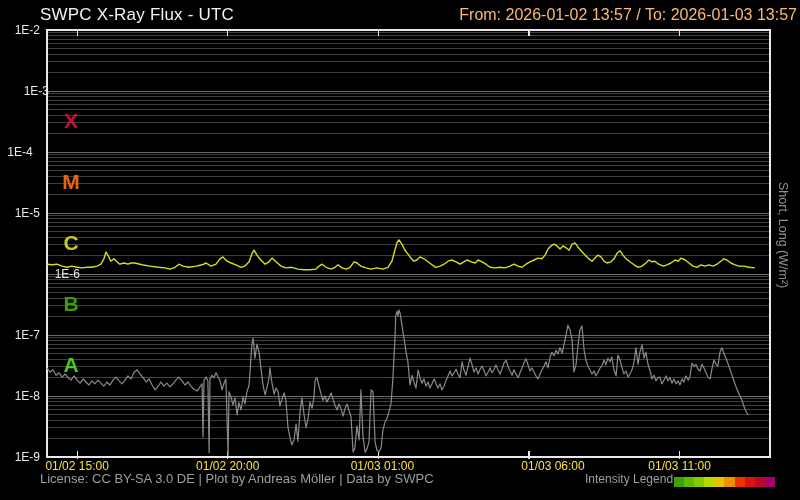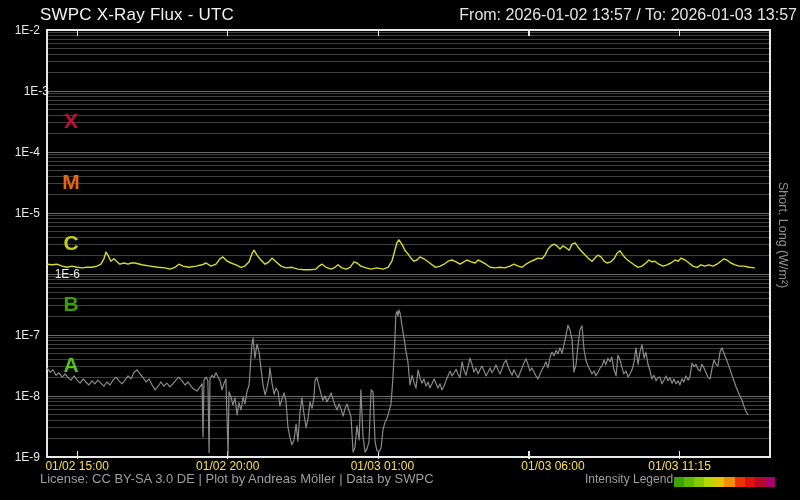--- a/index.html
+++ b/index.html
@@ -1,19 +1,19 @@
 <!DOCTYPE html>
 <html><head>
 <meta charset="utf-8">
 <style>
   html,body{margin:0;padding:0;background:#000;}
   body{width:800px;height:500px;position:relative;overflow:hidden;
        font-family:"Liberation Sans","DejaVu Sans",sans-serif;}
   .hdr-title{position:absolute;left:40px;top:5px;font-size:17px;color:#f2f2f2;letter-spacing:.2px;}
-  .hdr-range{position:absolute;right:3px;top:6px;font-size:16px;color:#e5e5e5;}
+  .hdr-range{position:absolute;right:3px;top:6px;font-size:16px;color:#fdba74;}
   #plot-svg{position:absolute;left:0;top:0;}
   #plot-labels{position:absolute;left:0;top:0;width:800px;height:430px;pointer-events:none;}
   .ylab{position:absolute;left:0;width:40px;text-align:right;font-size:12px;color:#e8e8e8;}
   .xlab{position:absolute;font-size:12px;color:#fde047;white-space:nowrap;transform:translateX(-50%);}
   .cls{position:absolute;left:55px;width:32px;text-align:center;font-size:21px;font-weight:bold;}
   .rlab{position:absolute;left:772px;top:182px;width:18px;height:130px;color:#909090;font-size:12.5px;
         writing-mode:vertical-rl;white-space:nowrap;}
   .ftr-license{position:absolute;left:40px;top:471px;font-size:13px;color:#9e9e9e;}
   .ftr-legend-label{position:absolute;left:585px;top:472px;font-size:12px;color:#9e9e9e;}
   .legend-bar{position:absolute;left:674px;top:477px;width:101px;height:10px;display:flex;}
@@ -100,31 +100,31 @@
     <line x1="529" y1="30" x2="529" y2="36" stroke="#e8e8e8" stroke-width="1.2" shape-rendering="crispEdges"></line>
     <line x1="529" y1="451" x2="529" y2="459" stroke="#e8e8e8" stroke-width="1.2" shape-rendering="crispEdges"></line>
     <line x1="679.625" y1="30" x2="679.625" y2="36" stroke="#e8e8e8" stroke-width="1.2" shape-rendering="crispEdges"></line>
     <line x1="679.625" y1="451" x2="679.625" y2="459" stroke="#e8e8e8" stroke-width="1.2" shape-rendering="crispEdges"></line>
     <polyline points="47.0,264.2 52.1,264.8 56.9,264.2 62.1,266.1 66.9,267.3 72.0,266.1 77.1,267.3 81.9,267.9 87.1,267.3 91.9,267.3 97.0,266.1 100.9,264.2 103.9,258.8 106.0,252.0 107.9,255.1 110.9,261.2 113.9,258.8 116.9,261.8 119.9,264.2 124.1,263.0 128.0,264.2 131.0,263.0 135.0,263.0 141.9,264.8 150.0,266.1 158.2,267.3 165.1,267.9 169.9,269.1 175.0,267.3 178.9,264.2 182.9,266.1 188.9,267.3 196.1,266.1 202.1,264.8 206.1,263.0 210.9,266.1 216.0,264.2 219.9,258.8 222.9,256.9 227.1,261.2 231.1,263.0 235.9,264.8 241.0,267.3 244.9,266.1 249.1,261.8 251.8,253.9 254.0,250.2 257.0,255.1 260.9,260.0 265.1,264.2 269.0,261.8 272.0,258.1 276.0,261.8 281.1,266.1 285.9,267.9 291.9,267.3 297.9,269.1 304.0,269.7 310.0,269.7 316.0,269.1 319.0,266.1 322.0,264.2 326.0,267.3 331.1,269.1 335.0,267.3 338.0,264.8 341.9,267.9 346.1,269.1 350.1,267.3 354.0,261.8 357.0,263.0 360.9,266.1 366.0,267.9 371.1,269.1 376.9,267.9 382.9,269.1 388.0,267.3 391.9,261.2 394.9,250.2 397.1,242.3 398.9,239.8 401.9,244.1 404.9,250.2 407.9,253.9 410.9,258.1 413.9,261.2 416.9,260.0 419.9,256.9 423.9,258.8 428.1,261.8 432.0,264.8 435.9,267.3 440.1,266.1 444.0,264.2 448.0,261.2 451.9,260.0 456.1,261.8 460.0,264.2 463.9,261.8 466.9,260.0 471.2,261.8 475.1,263.0 478.1,260.0 482.0,261.8 485.9,264.2 490.1,267.3 495.0,267.9 500.1,267.3 504.9,267.9 510.0,266.1 513.9,264.2 518.2,266.1 522.1,267.3 526.0,264.2 529.9,261.8 534.1,260.0 538.0,258.1 542.0,258.8 545.0,255.1 548.0,249.0 551.0,245.9 554.0,244.1 557.0,245.9 560.0,249.0 563.0,245.9 566.1,247.8 569.1,250.2 572.1,244.1 575.1,242.9 578.1,247.2 581.1,250.8 584.1,253.9 588.0,258.1 592.0,261.2 595.0,258.1 598.0,255.1 601.0,256.9 604.0,261.2 607.0,263.0 610.9,261.8 614.0,258.8 617.0,253.3 620.0,250.8 623.0,255.1 626.0,258.8 629.9,261.8 634.1,264.8 638.1,267.3 642.0,266.1 645.9,263.0 648.9,260.0 651.9,261.8 654.9,261.2 658.8,264.2 663.1,266.1 667.0,264.8 670.9,263.0 675.1,260.0 678.1,261.2 681.1,258.1 685.0,260.0 689.0,263.0 692.9,266.1 697.1,267.3 701.0,264.8 704.9,266.1 708.8,264.8 713.1,266.1 717.0,264.2 720.9,261.2 723.9,258.8 726.9,260.0 730.8,263.0 735.1,264.8 739.0,266.1 744.1,266.1 748.9,267.3 754.9,267.9" fill="none" stroke="#d7dd23" stroke-width="1.4" stroke-linejoin="round"></polyline>
     <polyline points="47.0,367.9 50.0,372.2 53.0,369.8 56.0,375.3 59.0,372.8 62.1,377.1 65.1,374.0 68.1,377.7 71.1,380.1 74.1,375.9 77.1,380.1 80.1,383.2 83.2,378.9 85.9,382.0 88.9,385.0 91.9,380.8 94.9,383.8 97.9,380.1 100.9,383.2 103.9,386.2 106.9,382.0 110.0,385.0 113.0,380.1 116.0,377.1 119.0,380.8 122.0,383.8 125.0,380.1 128.0,375.9 131.0,378.9 134.1,372.2 137.1,369.8 140.1,374.0 143.1,377.7 146.1,382.0 149.1,378.9 152.1,385.0 155.1,389.9 158.2,386.2 160.9,382.0 163.9,386.2 166.9,383.2 169.9,386.8 172.9,383.8 175.9,380.1 178.9,377.1 182.0,380.8 185.0,385.0 188.0,382.0 191.0,386.2 194.0,389.3 197.0,391.1 200.0,386.8 202.1,383.8 203.0,436.9 204.0,380.1 206.1,377.1 207.9,380.8 209.1,452.7 210.0,378.9 212.1,375.3 213.9,377.7 216.0,372.8 218.1,377.1 219.9,380.1 222.0,389.9 224.1,383.2 225.9,378.9 228.1,455.2 229.0,391.7 231.1,397.2 232.9,405.2 235.0,397.8 237.1,414.9 238.9,402.7 241.0,410.0 243.1,397.2 244.9,403.9 247.0,391.7 249.1,385.0 250.0,372.2 251.8,344.8 253.1,338.1 254.9,358.2 257.0,344.2 259.1,352.1 260.9,367.9 263.0,385.0 265.1,394.8 266.9,388.1 269.0,377.7 269.9,367.9 272.0,383.2 274.1,394.2 276.0,388.1 278.1,391.7 279.9,405.8 282.0,399.1 284.1,392.9 285.9,400.3 288.0,427.7 290.1,438.1 291.9,444.8 294.0,439.9 296.1,424.1 297.9,441.1 300.0,411.9 301.9,397.8 304.0,414.3 306.1,427.7 307.9,419.2 310.0,402.1 312.1,408.2 313.9,397.8 315.1,380.1 316.9,377.7 319.0,386.2 321.1,394.2 322.9,400.3 325.1,396.0 326.9,402.1 329.0,397.8 331.1,392.9 332.9,399.1 335.0,405.2 337.1,410.0 338.9,403.9 341.0,408.8 343.1,416.1 344.9,408.8 347.0,403.9 348.9,410.0 351.0,416.7 353.1,452.1 354.9,447.8 357.0,425.9 359.1,439.9 360.9,389.9 363.0,436.3 365.1,452.1 366.9,449.1 369.0,441.8 371.1,389.9 373.0,391.7 375.1,441.8 376.9,450.3 379.0,452.1 381.1,447.8 382.9,430.2 385.0,422.2 387.1,418.0 388.9,411.9 391.0,403.9 392.8,380.1 394.9,339.9 395.8,314.9 397.1,311.2 398.0,316.1 398.9,310.0 400.1,313.0 401.9,325.2 404.0,338.1 406.1,352.1 407.9,361.8 410.0,385.0 412.1,375.3 413.9,382.0 416.0,388.1 418.1,369.8 419.9,377.7 422.1,383.2 423.9,378.9 426.0,386.2 428.1,382.0 429.9,388.1 432.0,383.8 434.1,378.9 435.9,383.2 438.0,388.1 440.1,383.8 441.9,389.9 444.0,386.2 446.2,380.1 448.0,375.9 450.1,371.0 451.9,375.9 454.0,372.8 456.1,369.2 457.9,374.0 460.0,377.7 462.1,361.8 463.9,369.8 466.0,375.3 468.1,366.1 470.0,358.2 472.1,364.9 473.9,372.2 476.0,367.9 478.1,374.0 479.9,369.8 482.0,366.1 484.1,371.0 485.9,375.9 488.0,372.2 490.1,367.9 491.9,372.8 494.1,369.2 495.9,364.9 498.0,369.8 500.1,374.0 501.9,369.2 504.0,363.1 506.1,360.0 507.9,366.1 510.0,371.0 512.1,375.3 513.9,369.8 516.0,374.0 518.2,377.7 520.0,372.8 522.1,367.9 523.9,363.1 526.0,358.8 528.1,364.9 529.9,371.0 532.0,367.9 534.1,372.2 535.9,375.9 538.0,378.9 540.1,374.0 542.0,369.8 544.1,366.1 545.9,361.8 548.0,367.9 550.1,357.0 551.9,352.1 554.0,355.7 556.1,350.3 557.9,353.9 560.0,347.8 562.1,353.3 563.9,344.8 566.1,335.0 567.9,325.2 570.0,330.1 572.1,339.9 573.9,372.2 576.0,364.9 578.1,344.8 579.9,330.1 582.0,325.8 584.1,350.3 585.9,360.0 588.0,366.1 589.9,369.8 592.0,374.0 594.1,371.0 595.9,375.9 598.0,372.2 600.1,367.9 601.9,366.1 604.0,360.0 605.8,364.9 607.9,358.2 610.0,361.8 611.8,357.0 614.0,369.8 616.1,375.9 617.9,355.1 620.0,360.0 622.1,367.9 623.9,374.0 626.0,371.0 628.1,377.1 629.9,374.0 632.0,369.8 634.1,361.8 635.9,347.8 638.1,364.3 639.9,352.1 642.0,344.8 644.1,358.2 645.9,352.1 648.0,364.3 650.1,371.0 651.9,378.9 654.0,375.3 656.1,380.8 657.9,377.7 660.0,377.1 661.9,383.8 664.0,380.1 666.1,375.9 667.9,380.8 670.0,377.7 672.1,383.2 673.9,378.9 676.0,383.8 678.1,380.8 679.9,385.0 682.0,378.9 683.8,382.0 686.0,375.9 688.1,380.1 689.9,377.1 692.0,363.1 694.1,366.7 695.9,364.3 698.0,369.2 700.1,371.0 701.9,364.3 704.0,367.9 705.8,372.2 707.9,377.1 710.1,378.9 711.9,369.2 714.0,360.0 716.1,364.3 717.9,366.1 720.0,352.1 721.8,347.8 723.9,353.3 726.0,358.2 727.8,363.1 729.9,369.2 732.0,375.3 733.9,380.8 736.0,386.8 738.1,391.7 739.9,396.0 742.0,400.3 743.8,405.8 745.9,411.3 748.0,414.9" fill="none" stroke="#8a8a8a" stroke-width="1.2" stroke-linejoin="round"></polyline>
   </svg>
 <div id="plot-labels">
     <div class="ylab" style="top: 23px;">1E-2</div>
     <div class="ylab" style="top: 84px; margin-left: 9px;">1E-3</div>
-    <div class="ylab" style="top: 145px;">1E-4</div>
+    <div class="ylab" style="top: 145px; text-align: center;">1E-4</div>
     <div class="ylab" style="top: 206px;">1E-5</div>
     <div class="ylab" style="top: 267px; margin-left: 40px;">1E-6</div>
     <div class="ylab" style="top: 328px;">1E-7</div>
     <div class="ylab" style="top: 389px;">1E-8</div>
     <div class="ylab" style="top: 450px;">1E-9</div>
     <div class="xlab" style="left: 77.125px; top: 459px;">01/02 15:00</div>
     <div class="xlab" style="left: 227.75px; top: 459px;">01/02 20:00</div>
     <div class="xlab" style="left: 378.375px; top: 459px; padding-left: 8px;">01/03 01:00</div>
     <div class="xlab" style="left: 529px; top: 459px; margin-left: 24px;">01/03 06:00</div>
-    <div class="xlab" style="left: 679.625px; top: 459px;">01/03 11:15</div>
+    <div class="xlab" style="left: 679.625px; top: 459px;">01/03 11:00</div>
     <div class="cls" style="top: 108.5px; color: rgb(195, 16, 58);">X</div>
     <div class="cls" style="top: 169.5px; color: rgb(232, 102, 16);">M</div>
     <div class="cls" style="top: 230.5px; color: rgb(200, 204, 16);">C</div>
     <div class="cls" style="top: 291.5px; color: rgb(58, 158, 6);">B</div>
     <div class="cls" style="top: 352.5px; color: rgb(82, 198, 30);">A</div>
   </div>
 
 <div class="rlab">Short, Long (W/m²)</div>
 <div class="ftr-license">License: CC BY-SA 3.0 DE | Plot by Andreas Möller | Data by SWPC</div>
 <div class="ftr-legend-label">Intensity Legend</div>

